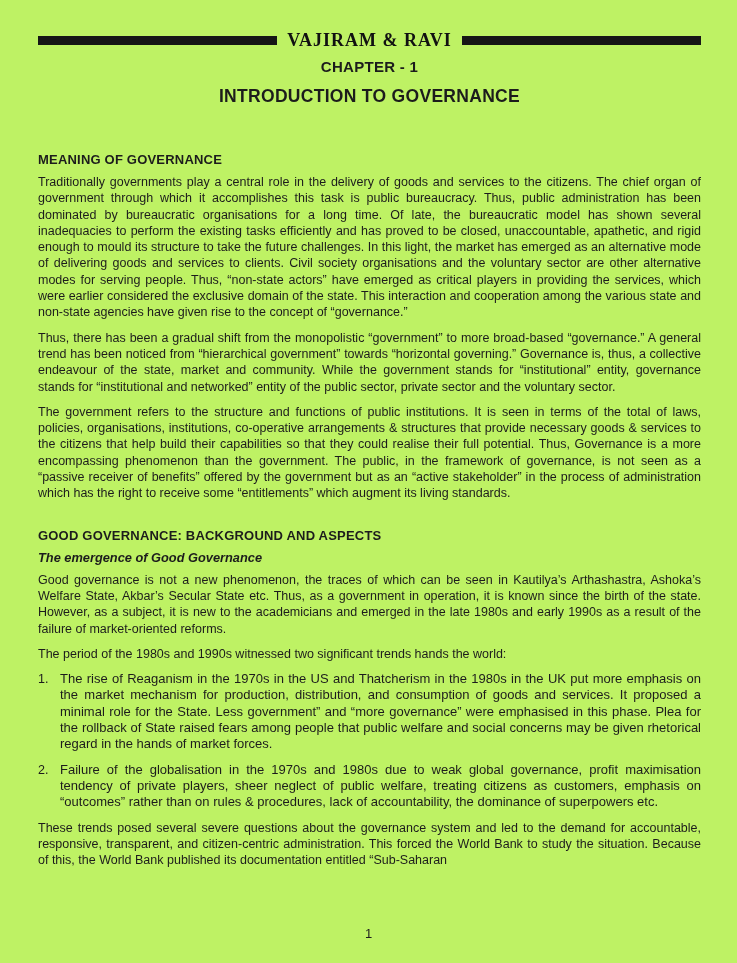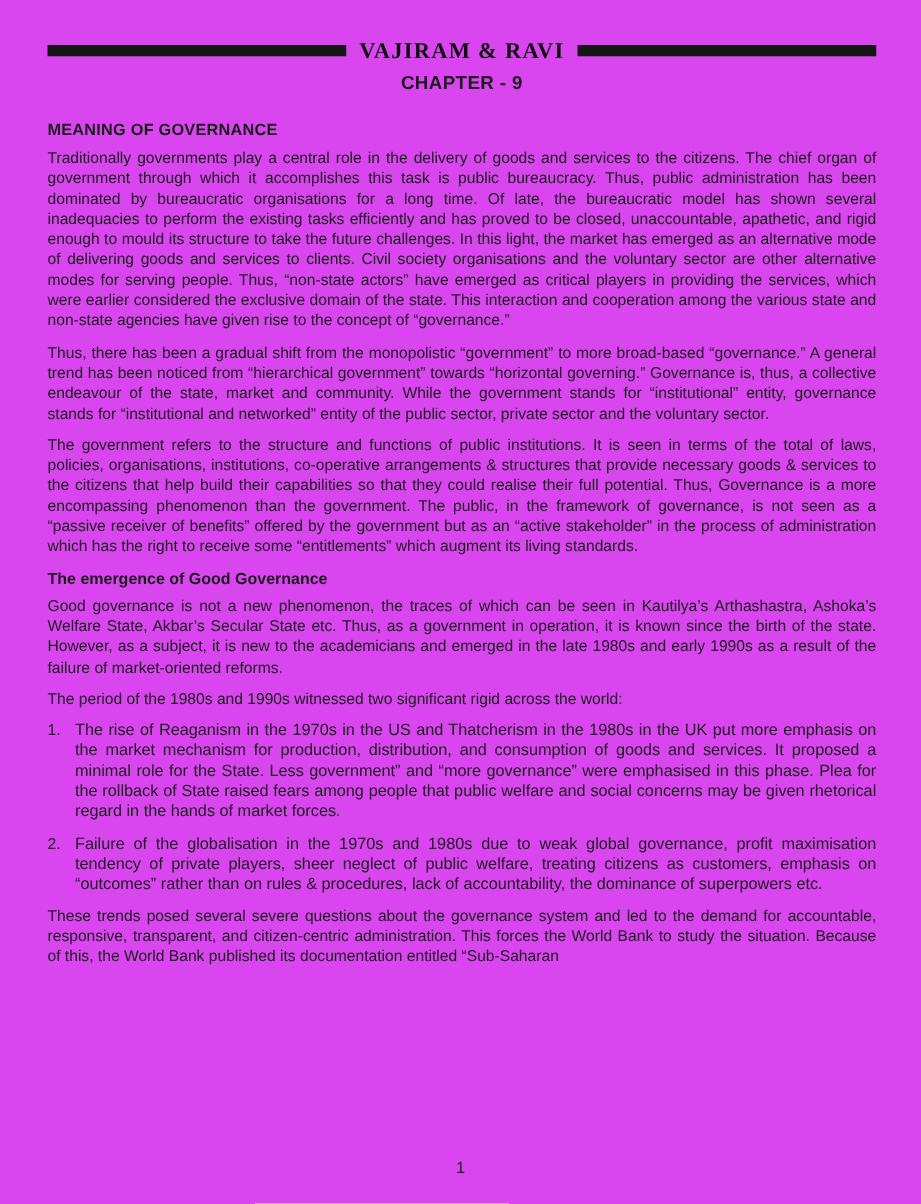--- a/index.html
+++ b/index.html
@@ -5,21 +5,21 @@
   html, body {
     margin: 0;
     padding: 0;
     background: #ffffff;
   }
   .page {
     position: relative;
     width: 737px;
     height: 963px;
     box-sizing: border-box;
-    background: #d946ef;
+    background: #bef264;
     color: #1c1c1c;
     font-family: "Liberation Sans", sans-serif;
     padding: 30px 36px 0 38px;
     overflow: hidden;
   }
   
   .brand-row {
     display: flex;
     align-items: center;
     gap: 10px;
@@ -46,32 +46,33 @@
     letter-spacing: 0.3px;
   }
   .doc-title {
     text-align: center;
     font-weight: 700;
     font-size: 17.5px;
     margin: 11px 0 0 0;
     letter-spacing: 0.3px;
   }
   
-  main { margin-top: 21px; }
+  main { margin-top: 45px; }
   .sec-heading {
     font-size: 13px;
     font-weight: 700;
     margin: 0 0 7px 0;
     letter-spacing: 0.2px;
   }
   .sec-heading.second { margin-top: 26px; }
   .sub-heading {
     font-size: 12.8px;
     font-weight: 700;
     margin: 0 0 7px 0;
+    font-style: italic;
   }
   p.para {
     font-size: 12.5px;
     line-height: 16.3px;
     text-align: justify;
     margin: 0 0 9px 0;
   }
   .b { font-weight: 400; }
   .i { }
   .li-row {
@@ -105,47 +106,49 @@
 <body>
 
 <div class="page">
 
   <header>
     <div class="brand-row">
       <span class="bar"></span>
       <span class="brand">VAJIRAM &amp; RAVI</span>
       <span class="bar"></span>
     </div>
-    <div class="chapter">CHAPTER - 9</div>
+    <div class="chapter">CHAPTER - 1</div>
+    <h1 class="doc-title">INTRODUCTION TO GOVERNANCE</h1>
   </header>
 
   <main>
 
     <section>
       <h2 class="sec-heading">MEANING OF GOVERNANCE</h2>
       <p class="para"><span>Traditionally governments play a central role in the delivery of goods and services to the citizens. The chief organ of government through which it accomplishes this task is public bureaucracy. Thus, public administration has been dominated by bureaucratic organisations for a long time. Of late, the bureaucratic model has shown several inadequacies to perform the existing tasks efficiently and has proved to be closed, unaccountable, apathetic, and rigid enough to mould its structure to take the future challenges. In this light, the market has emerged as an alternative mode of delivering goods and services to clients. Civil society organisations and the voluntary sector are other alternative modes for serving people. Thus, </span><span class="b">“non-state actors”</span><span> have emerged as critical players in providing the services, which were earlier considered the exclusive domain of the state. </span><span class="b">This interaction and cooperation among the various state and non-state agencies have given rise to the concept of “governance.”</span></p>
       <p class="para"><span>Thus, there has been a gradual shift from the monopolistic “government” to more broad-based “governance.” A general trend has been noticed from “hierarchical government” towards “horizontal governing.” Governance is, thus, a collective endeavour of the state, market and community. </span><span class="b">While the government stands for “institutional” entity, governance stands for “institutional and networked” entity of the public sector, private sector and the voluntary sector.</span></p>
       <p class="para"><span>The government refers to the structure and functions of public institutions. It is seen in terms of the total of laws, policies, organisations, institutions, co-operative arrangements &amp; structures that provide necessary goods &amp; services to the citizens that help build their capabilities so that they could realise their full potential. Thus, Governance is a more encompassing phenomenon than the government. The public, in the framework of governance, is not seen as a </span><span class="b">“passive receiver of benefits”</span><span> offered by the government but as an </span><span class="b">“active stakeholder”</span><span> in the process of administration which has the right to receive some “entitlements” which augment its living standards.</span></p>
     </section>
 
     <section>
+      <h2 class="sec-heading second">GOOD GOVERNANCE: BACKGROUND AND ASPECTS</h2>
       <h3 class="sub-heading">The emergence of Good Governance</h3>
       <p class="para"><span>Good governance is not a new phenomenon, the traces of which can be seen in Kautilya’s Arthashastra, Ashoka’s Welfare State, Akbar’s Secular State etc. Thus, as a government in operation, it is known since the birth of the state. However, as a subject, it is new to the academicians and emerged in the late 1980s and early 1990s as a result of the failure of market-oriented reforms.</span></p>
-      <p class="para"><span>The period of the 1980s and 1990s witnessed two significant rigid across the world:</span></p>
+      <p class="para"><span>The period of the 1980s and 1990s witnessed two significant trends hands the world:</span></p>
 
       <div class="li-row">
         <span class="li-num">1.</span>
         <div class="li-text"><span>The rise of Reaganism in the 1970s in the US and Thatcherism in the 1980s in the UK put more emphasis on the market mechanism for production, distribution, and consumption of goods and services. It proposed a </span><span class="b">minimal role for the State</span><span>. Less government” and “more governance” were emphasised in this phase. Plea for the rollback of State raised fears among people that public welfare and social concerns may be given rhetorical regard in the hands of market forces.</span></div>
       </div>
       <div class="li-row">
         <span class="li-num">2.</span>
         <div class="li-text"><span>Failure of the globalisation in the 1970s and 1980s due to weak global governance, profit maximisation tendency of private players, sheer neglect of public welfare, treating citizens as customers, emphasis on “outcomes” rather than on rules &amp; procedures, lack of accountability, the dominance of superpowers etc.</span></div>
       </div>
 
-      <p class="para"><span>These trends posed several severe questions about the governance system and led to the demand for accountable, responsive, transparent, and citizen-centric administration. This forces the World Bank to study the situation. Because of this, the World Bank published its documentation entitled “</span><span class="i">Sub-Saharan</span></p>
+      <p class="para"><span>These trends posed several severe questions about the governance system and led to the demand for accountable, responsive, transparent, and citizen-centric administration. This forced the World Bank to study the situation. Because of this, the World Bank published its documentation entitled “</span><span class="i">Sub-Saharan</span></p>
     </section>
 
   </main>
 
   <footer>
     <div class="page-num">1</div>
   </footer>
 
 </div>
 

